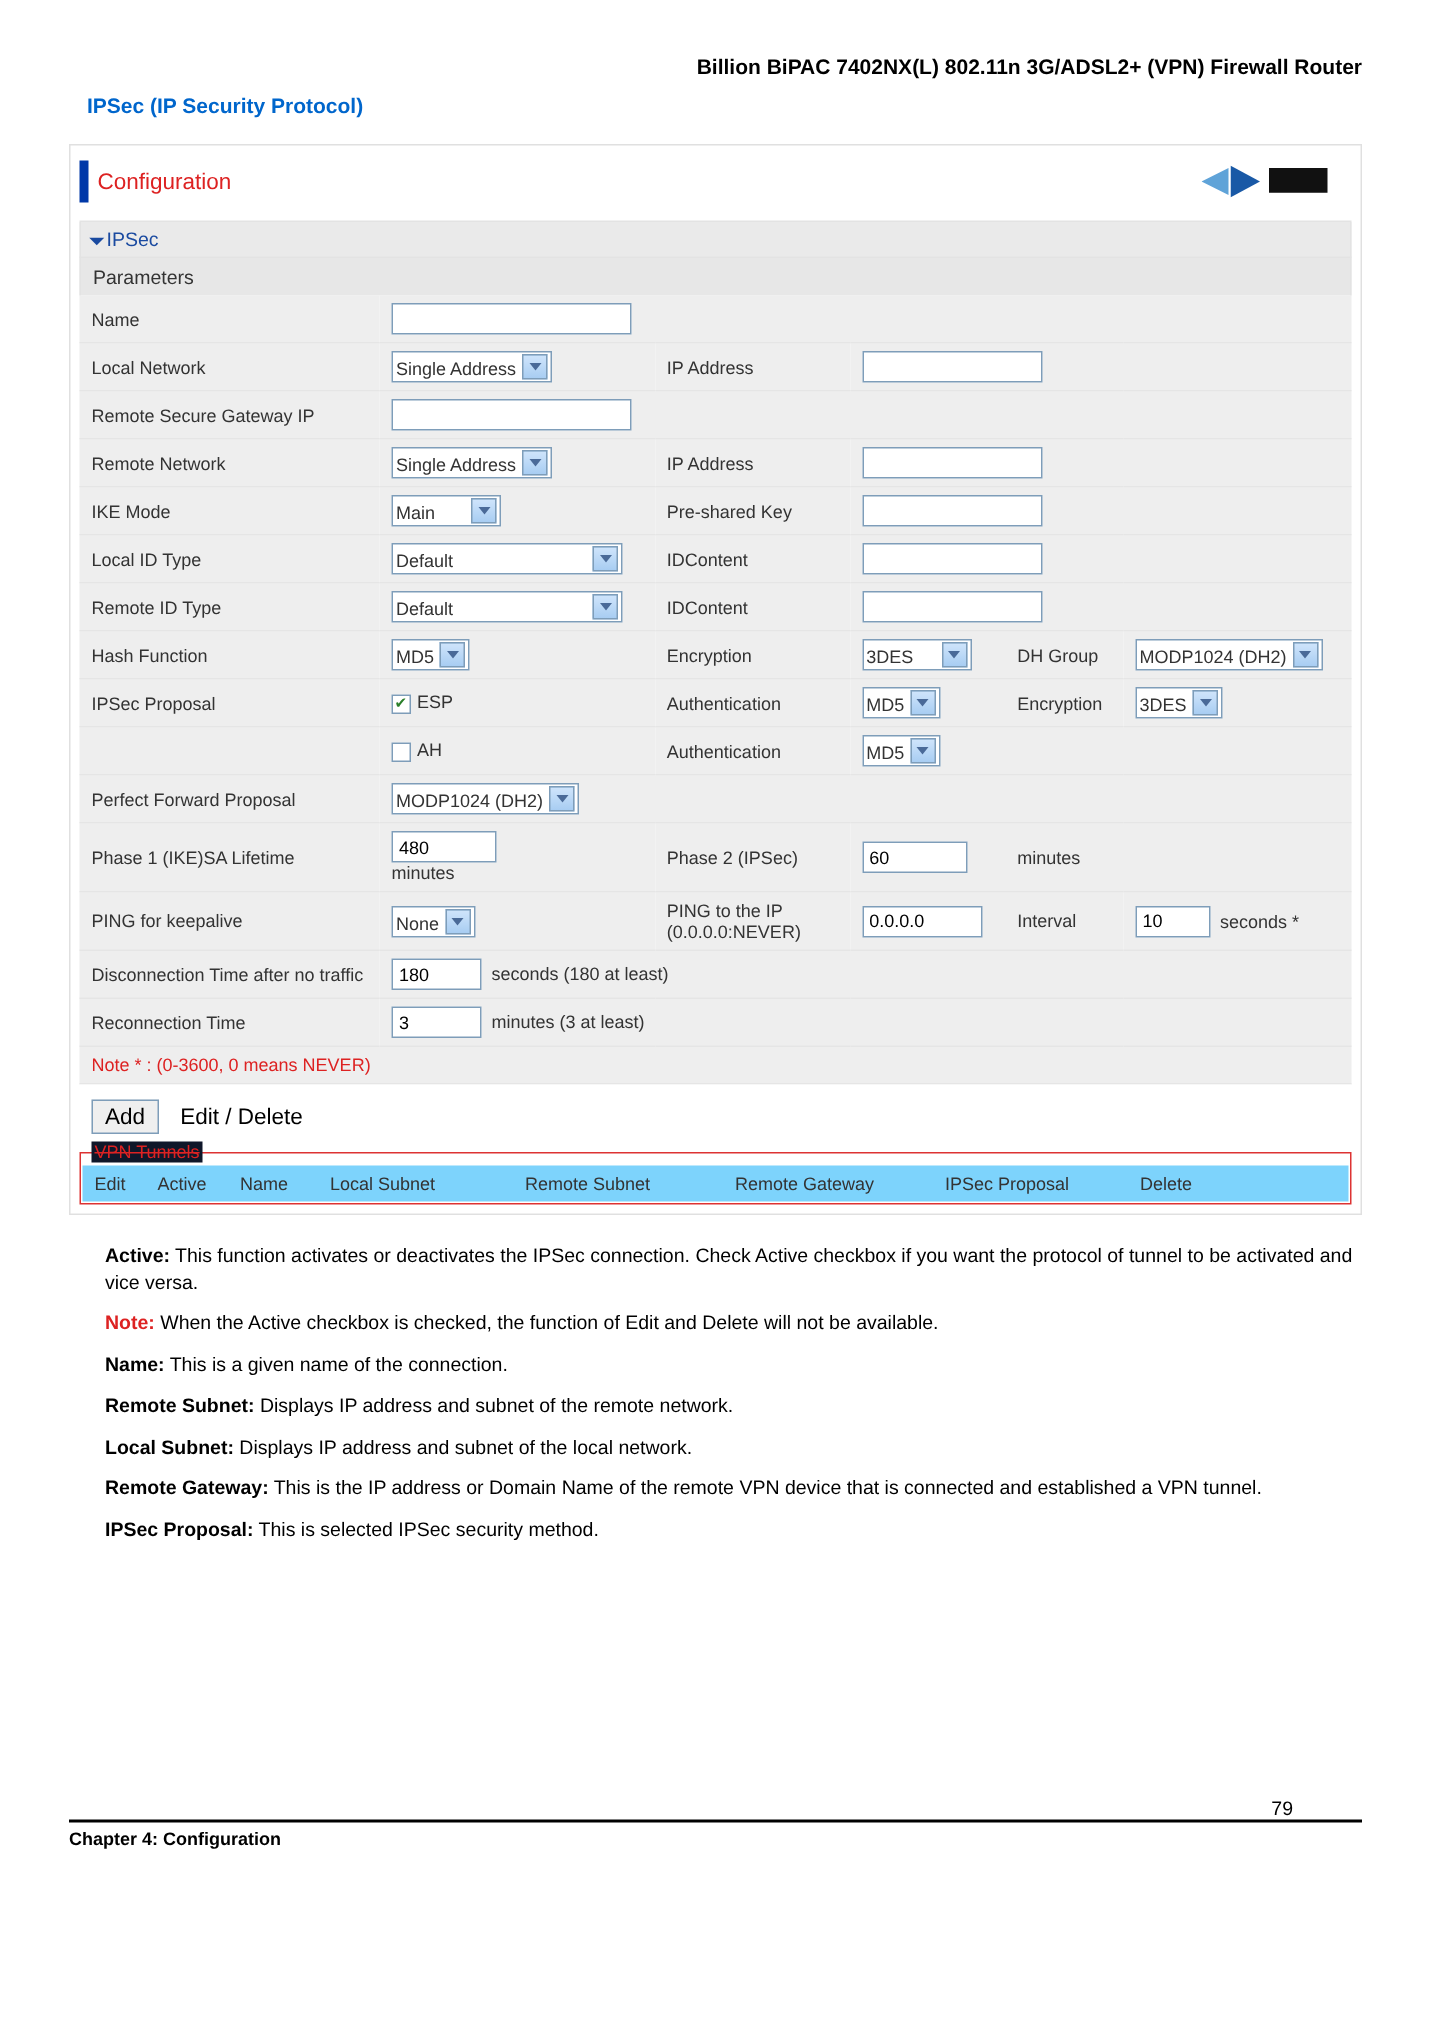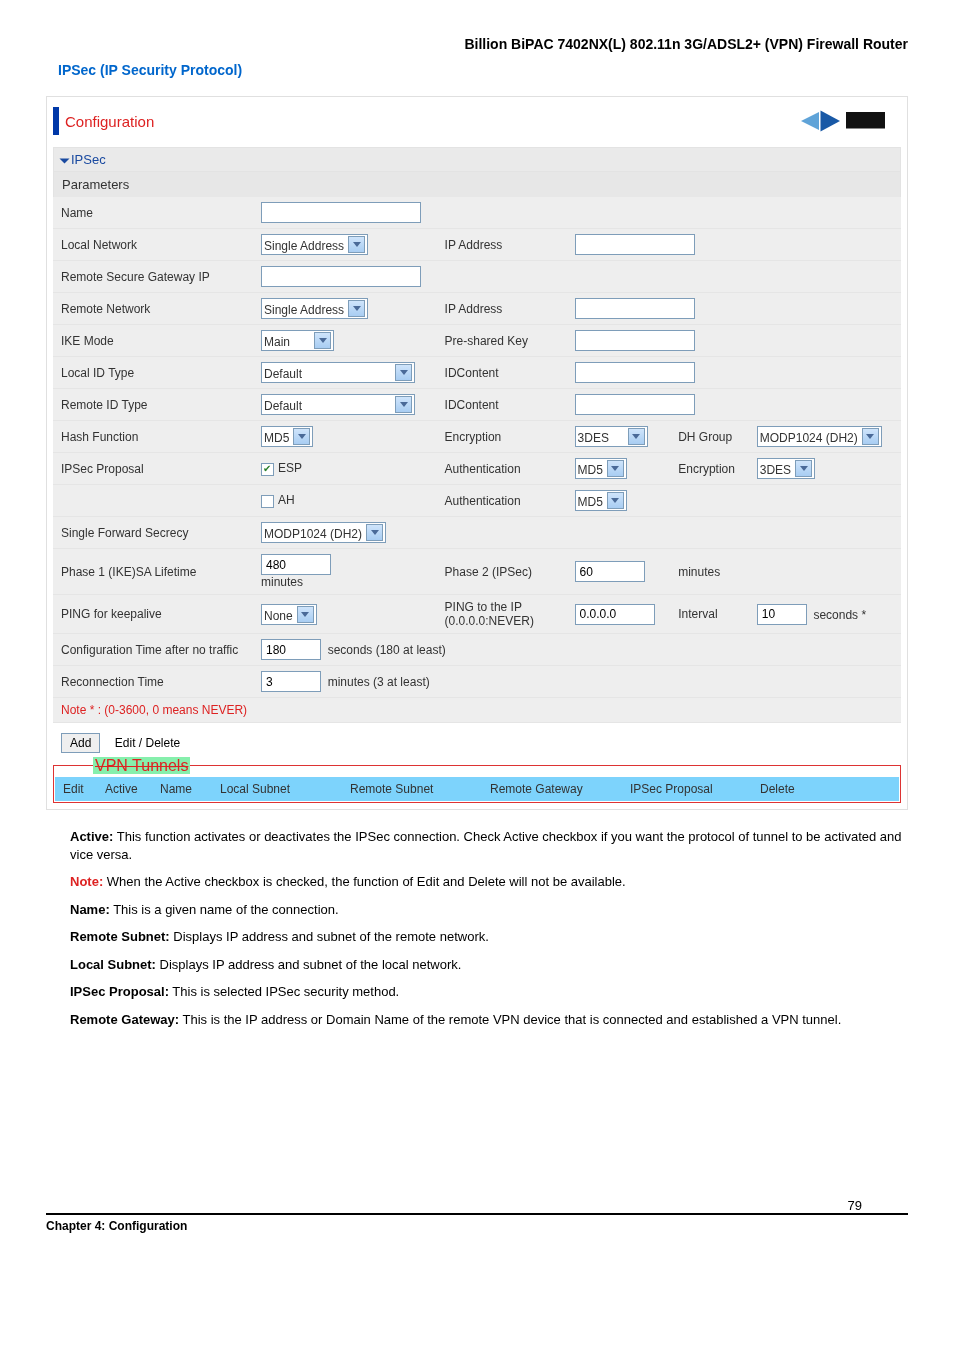--- a/index.html
+++ b/index.html
@@ -28,21 +28,21 @@
   .sel .caret { display:inline-flex; align-items:center; justify-content:center; width:17px; height:17px; background: linear-gradient(#cfe4fb,#a8cdf2); border:1px solid #7e9db9; margin-left:4px; }
   .sel .caret::after { content:""; width:0; height:0; border-left:4px solid transparent; border-right:4px solid transparent; border-top:5px solid #4a6a98; }
   .inp { border: 1px solid #7e9db9; background: #fff; height: 21px; padding: 1px 4px; font-size: 12px; }
   .chk { display:inline-block; width:13px; height:13px; border:1px solid #7e9db9; background:#fff; vertical-align:middle; margin-right:4px; position:relative;}
   .chk.checked::after { content:""; position:absolute; left:1px; top:-2px; font-size:11px; color:#2a7f2a; }
   .chk.checked { background:#fff; }
   .chk.checked::after { content:"✔"; color:#2a7f2a; font-size:10px; left:1px; top:-1px; }
 
   .note-line { color: #d22; padding: 5px 8px; background: #eeeeee; border-bottom: 1px solid #e5e5e5; font-size:12px; }
   .btnrow { padding: 10px 8px 12px 8px; background: #fff; }
-  .btn { border: 1px solid #7e9db9; background: #efefef; padding: 2px 8px; font-size: 12px; cursor: pointer; }
+  .btn { border: 1px solid #7e9db9; background: #efefef; padding: 2px 8px; font-size: 15px; cursor: pointer; }
   .tunnels-wrap { border: 1px solid #d33; border-top:1px solid #d33; padding:1px; }
   table.tunhdr { width:100%; border-collapse: collapse; background:#7dd3fc; }
   table.tunhdr td { padding:5px 8px; font-size:12px; color:#333; }
 
   .body-text { margin-top: 18px; font-size: 13px; line-height: 1.35; margin-left: 24px; }
   .body-text p { margin-bottom: 10px; }
   .body-text .red { color: #d22; font-weight: bold; }
   .pgnum { font-size:13px; }
 </style>
 </head>
@@ -159,21 +159,21 @@
       <tr>
         <td class="lbl"></td>
         <td><span class="chk"></span><span>AH</span></td>
         <td class="sub">Authentication</td>
         <td colspan="3"><span class="sel">
                 <span>MD5</span>
                 <span class="caret"></span>
               </span></td>
       </tr>
       <tr>
-        <td class="lbl">Single Forward Secrecy</td>
+        <td class="lbl">Perfect Forward Proposal</td>
         <td colspan="5"><span class="sel">
                 <span>MODP1024 (DH2)</span>
                 <span class="caret"></span>
               </span></td>
       </tr>
       <tr>
         <td class="lbl">Phase 1 (IKE)SA Lifetime</td>
         <td><input class="inp" style="width: 70px;" value="480"><br><span>minutes</span></td>
         <td class="sub">Phase 2 (IPSec)</td>
         <td><input class="inp" style="width: 70px;" value="60"></td>
@@ -184,38 +184,38 @@
         <td><span class="sel">
                 <span>None</span>
                 <span class="caret"></span>
               </span></td>
         <td class="sub"><span>PING to the IP</span><br><span>(0.0.0.0:NEVER)</span></td>
         <td><input class="inp" style="width: 80px;" value="0.0.0.0"></td>
         <td>Interval</td>
         <td><input class="inp" style="width: 50px;" value="10"> &nbsp;<span>seconds *</span></td>
       </tr>
       <tr>
-        <td class="lbl">Configuration Time after no traffic</td>
+        <td class="lbl">Disconnection Time after no traffic</td>
         <td colspan="5"><input class="inp" style="width: 60px;" value="180"> &nbsp;<span>seconds (180 at least)</span></td>
       </tr>
       <tr>
         <td class="lbl">Reconnection Time</td>
         <td colspan="5"><input class="inp" style="width: 60px;" value="3"> &nbsp;<span>minutes (3 at least)</span></td>
       </tr>
     </tbody>
       </table>
     <div class="note-line">Note * : (0-3600, 0 means NEVER)</div>
     <div class="btnrow">
       <button class="btn">Add</button>
       &nbsp;&nbsp;
       <button class="btn" style="border:none;background:none;padding:2px 0">Edit / Delete</button>
     </div>
 
     <div class="tunnels-wrap">
-      <div style="position:relative;top:-10px;left:6px;"><span style="color:#d22;text-decoration:line-through;font-size:16px;background:#86efac;padding:0 2px;margin-left:32px;">VPN Tunnels</span></div>
+      <div style="position:relative;top:-10px;left:6px;"><span style="color:#d22;text-decoration:line-through;font-size:12px;background:#0f172a;padding:0 2px;">VPN Tunnels</span></div>
       <table class="tunhdr" style="margin-top:-8px">
         <tbody>
             <tr>
           <td style="width:42px">Edit</td>
           <td style="width:55px">Active</td>
           <td style="width:60px">Name</td>
           <td style="width:130px">Local Subnet</td>
           <td style="width:140px">Remote Subnet</td>
           <td style="width:140px">Remote Gateway</td>
           <td style="width:130px">IPSec Proposal</td>
@@ -225,22 +225,22 @@
         </table>
     </div>
   </div>
 
   <div class="body-text">
     <p><b>Active:</b><span> This function activates or deactivates the IPSec connection.   Check Active checkbox if you want the protocol of tunnel to be activated and vice versa.</span></p>
     <p><span class="red">Note:</span><span> When the Active checkbox is checked, the function of Edit and Delete will not be available.</span></p>
     <p><b>Name:</b><span> This is a given name of the connection.</span></p>
     <p><b>Remote Subnet:</b><span> Displays IP address and subnet of the remote network.</span></p>
     <p><b>Local Subnet:</b><span> Displays IP address and subnet of the local network.</span></p>
+    <p><b>Remote Gateway:</b><span> This is the IP address or Domain Name of the remote VPN device that is connected and established a VPN tunnel.</span></p>
     <p><b>IPSec Proposal:</b><span> This is selected IPSec security method.</span></p>
-    <p><b>Remote Gateway:</b><span> This is the IP address or Domain Name of the remote VPN device that is connected and established a VPN tunnel.</span></p>
   </div>
 </div>
 
 <div style="margin-top:170px">
   <div style="text-align:right;padding:0 46px;border-bottom:2px solid #000;margin:0 46px;">
     <span class="pgnum">79</span>
   </div>
   <div style="padding:4px 46px 30px 46px; font-weight:bold; font-size:12px;">Chapter 4: Configuration</div>
 </div>
 

